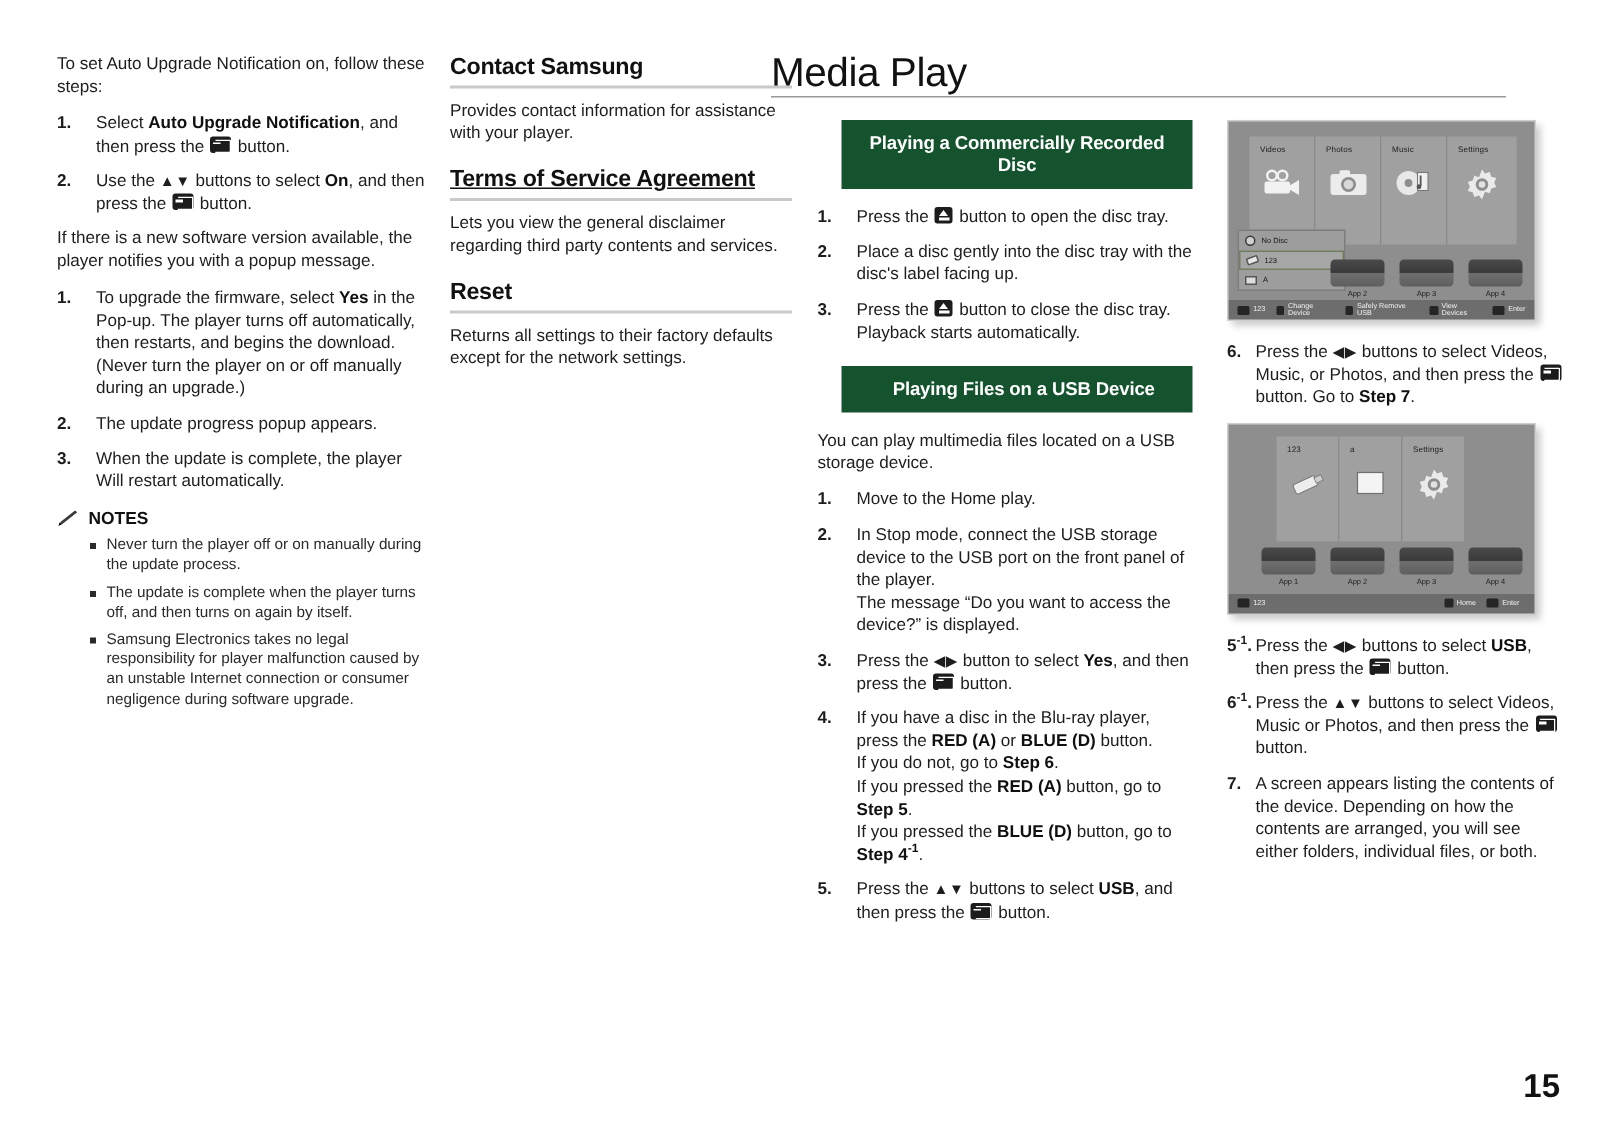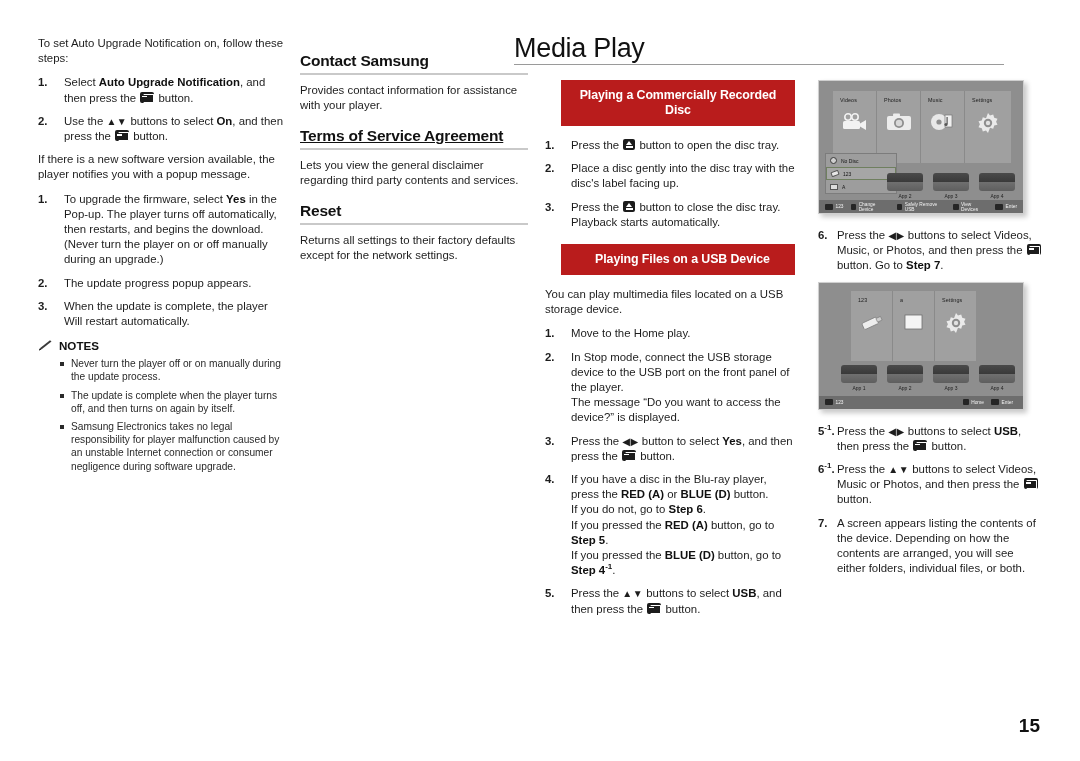--- a/index.html
+++ b/index.html
@@ -9,21 +9,21 @@
     font-family: "Liberation Sans", sans-serif;
     color: #1a1a1a;
     position: relative;
     overflow: hidden;
   }
   .page { position: absolute; inset: 0; }
 
   
   .col { position: absolute; }
   .col-1 { left: 38px;  top: 36px; width: 248px; }
-  .col-2 { left: 300px; top: 52px; width: 228px; }
+  .col-2 { left: 300px; top: 36px; width: 228px; }
   .col-3 { left: 545px; top: 80px; width: 250px; }
   .col-4 { left: 818px; top: 80px; width: 226px; }
 
   
   .title-wrap { position: absolute; left: 514px; top: 34px; width: 490px; }
   .title {
     font-size: 27px; font-weight: 400; letter-spacing: -0.3px;
     color: #111; line-height: 1.05; font-family: "Liberation Sans", sans-serif;
   }
   .title-rule { border-bottom: 1px solid #9a9a9a; margin-top: 2px; }
@@ -39,21 +39,21 @@
   h2.sec {
     font-size: 15.5px; font-weight: 700; color: #111;
     letter-spacing: -0.2px; margin-bottom: 3px; line-height: 1.15;
   }
   .sec-rule {
     border-bottom: 2px solid #c9c9c9; margin-bottom: 8px;
   }
 
   
   .banner {
-    background: #b91c1c; color: #ffffff;
+    background: #14532d; color: #ffffff;
     font-size: 12.4px; font-weight: 700; text-align: center;
     padding: 8px 10px; line-height: 15px; letter-spacing: -0.1px;
     margin-bottom: 12px;
     margin-left: 16px;
   }
 
   
   ol.steps { list-style: none; }
   ol.steps > li {
     display: flex; font-size: 11.4px; line-height: 15.2px;
@@ -180,21 +180,21 @@
   .dd-dot {
     width: 7px; height: 7px; border-radius: 50%;
     border: 1.2px solid #3a3a3a; background: #cfcfcf;
   }
   .dd-usb { width: 8px; height: 5px; background: #e8e8e8; border: 1px solid #555; border-radius: 1px; transform: rotate(-20deg); }
   .dd-folder { width: 8px; height: 6px; background: #dcdcdc; border: 1px solid #555; }
 
   
   .pageno {
     position: absolute; right: 40px; bottom: 24px;
-    font-size: 19px; font-weight: 700; color: #111;
+    font-size: 22px; font-weight: 700; color: #111;
   }
 </style>
 </head>
 <body>
 
 <div class="page">
 
   <div class="title-wrap">
     <div class="title">Media Play</div>
     <div class="title-rule"></div>

